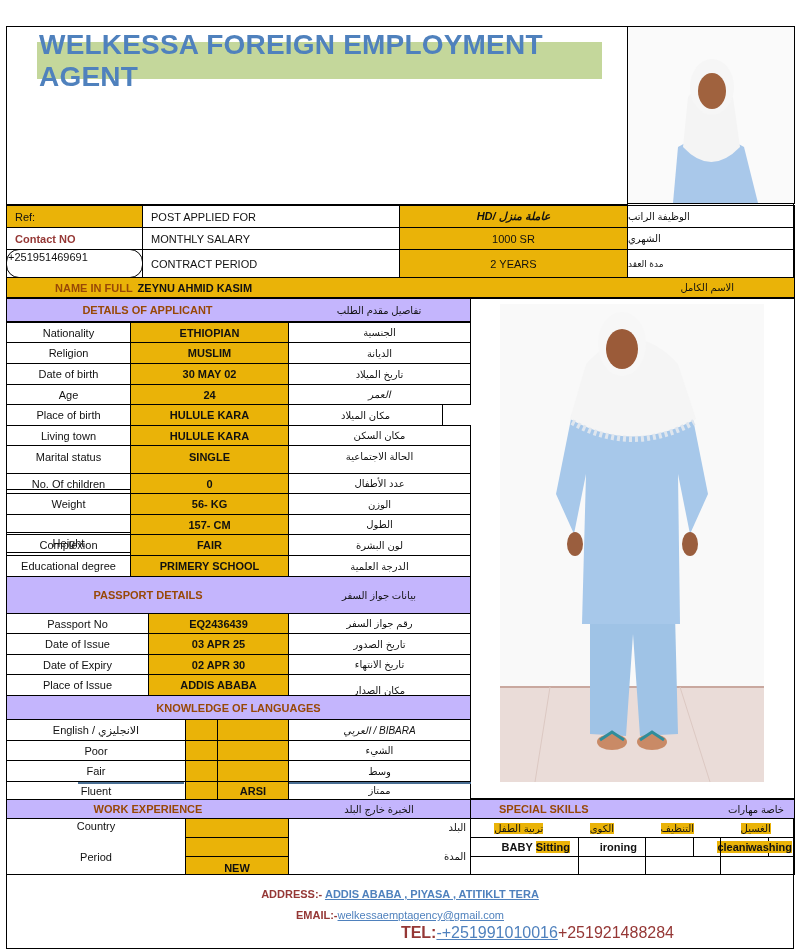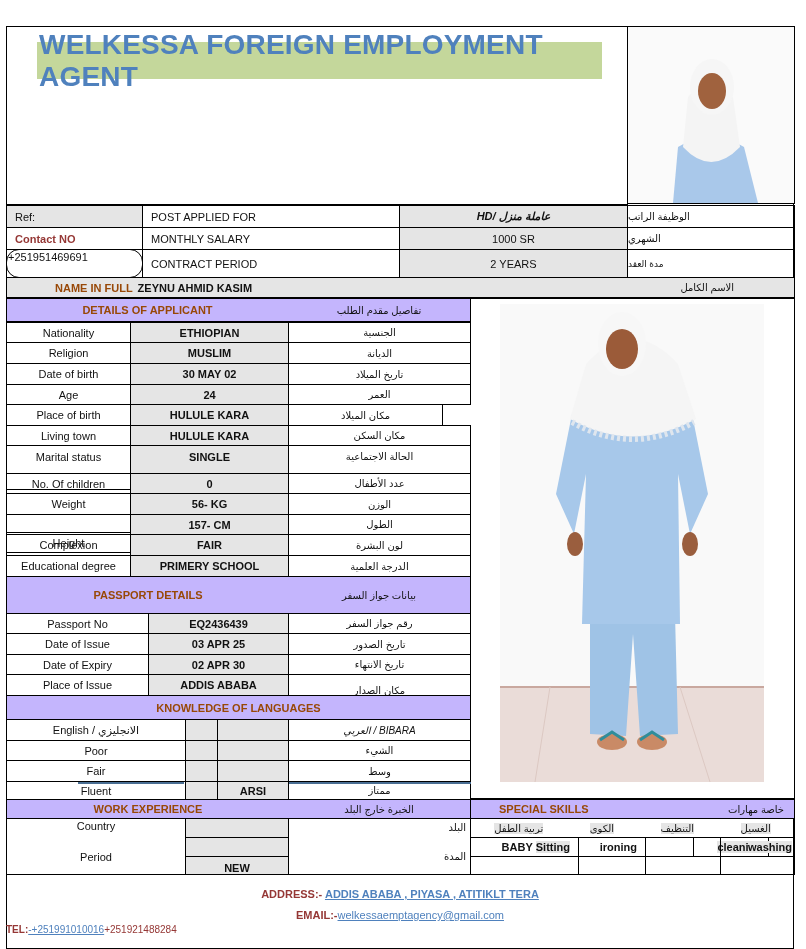--- a/index.html
+++ b/index.html
@@ -1,21 +1,21 @@
 <!DOCTYPE html>
 <html><head>
 <meta charset="utf-8">
 <style>
   * { box-sizing: border-box; margin: 0; padding: 0; }
   html, body { width: 806px; height: 949px; background: #ffffff; overflow: hidden; }
   body { font-family: "Liberation Sans", "DejaVu Sans", sans-serif; font-size: 11px; color: #111; position: relative; }
 
   .abs { position: absolute; }
   .cell { position: absolute; border: 1px solid #000; display: flex; align-items: center; justify-content: center; overflow: hidden; white-space: nowrap; }
-  .green { background: #e5e5e5; }
+  .green { background: #eab308; }
   .gray { background: #c4b5fd; }
   .left { justify-content: flex-start; padding-left: 8px; }
   .right { justify-content: flex-end; padding-right: 10px; }
   .bold { font-weight: bold; }
   .brown { color: #984807; font-weight: bold; }
   .maroon { color: #953735; }
   .ar { direction: rtl; font-size: 10px; }
 
   
   #frame { left: 6px; top: 26px; width: 788px; height: 923px; border: 1px solid #000; }
@@ -83,21 +83,21 @@
   <div class="cell" style="left:6px;top:342px;width:125px;height:22px;">Religion</div>
   <div class="cell green bold" style="left:130px;top:342px;width:159px;height:22px;">MUSLIM</div>
   <div class="cell ar" style="left:288px;top:342px;width:183px;height:22px;">الديانة</div>
 
   <div class="cell" style="left:6px;top:363px;width:125px;height:22px;">Date of birth</div>
   <div class="cell green bold" style="left:130px;top:363px;width:159px;height:22px;">30 MAY 02</div>
   <div class="cell ar" style="left:288px;top:363px;width:183px;height:22px;">تاريخ الميلاد</div>
 
   <div class="cell" style="left:6px;top:384px;width:125px;height:21px;">Age</div>
   <div class="cell green bold" style="left:130px;top:384px;width:159px;height:21px;">24</div>
-  <div class="cell ar" style="left:288px;top:384px;width:183px;height:21px;">العمر</div>
+  <div class="cell ar" style="left:288px;top:384px;width:183px;height:21px;font-style:italic;">العمر</div>
 
   <div class="cell" style="left:6px;top:404px;width:125px;height:22px;">Place of birth</div>
   <div class="cell green bold" style="left:130px;top:404px;width:159px;height:22px;">HULULE KARA</div>
   <div class="cell ar" style="left:288px;top:404px;width:155px;height:22px;">مكان الميلاد</div>
 
   <div class="cell" style="left:6px;top:425px;width:125px;height:21px;">Living town</div>
   <div class="cell green bold" style="left:130px;top:425px;width:159px;height:21px;">HULULE KARA</div>
   <div class="cell ar" style="left:288px;top:425px;width:183px;height:21px;">مكان السكن</div>
 
   <div class="cell" style="left:6px;top:445px;width:125px;height:45px;align-items:flex-start;padding-top:5px;">Marital status</div>
@@ -247,15 +247,15 @@
 <div class="cell" style="left:645px;top:856px;width:76px;height:19px;"></div>
 <div class="cell" style="left:720px;top:856px;width:75px;height:19px;"></div>
 
 <div class="abs" style="left:6px;top:888px;width:788px;text-align:center;font-size:11px;font-weight:bold;">
   <span class="maroon">ADDRESS:-</span>
   <span style="color:#4f81bd;text-decoration:underline;">ADDIS ABABA ,  PIYASA , ATITIKLT TERA</span>
 </div>
 <div class="abs" style="left:6px;top:909px;width:788px;text-align:center;font-size:11px;">
   <span class="maroon bold">EMAIL:-</span><span style="color:#4f81bd;text-decoration:underline;">welkessaemptagency@gmail.com</span>
 </div>
-<div class="abs" style="left:6px;top:924px;width:668px;text-align:left;font-size:10px;">
+<div class="abs" style="left:6px;top:924px;width:668px;text-align:right;font-size:16px;">
   <span class="maroon bold">TEL:</span><span style="color:#4f81bd;text-decoration:underline;">-+251991010016</span><span class="maroon">+251921488284</span>
 </div>
 
 </body></html>

